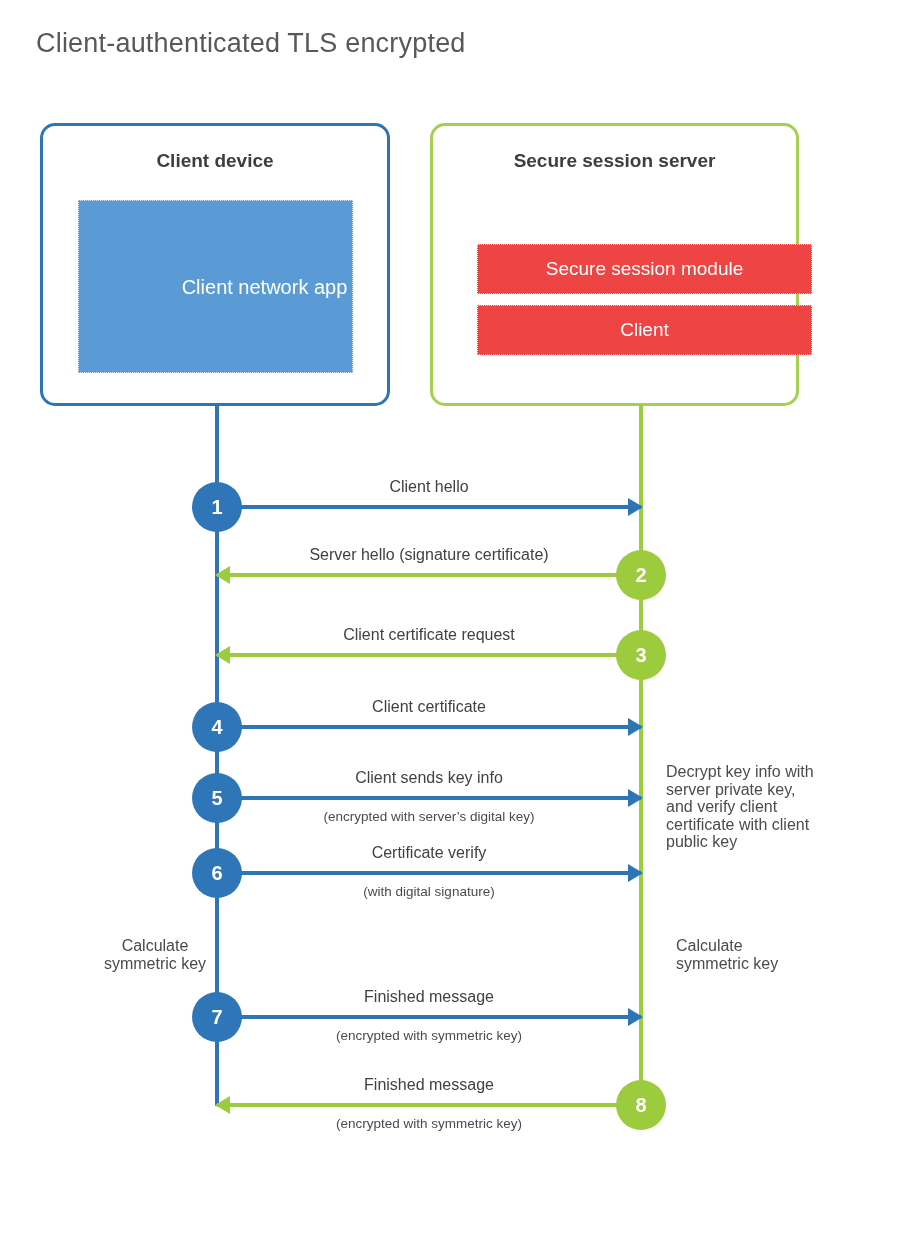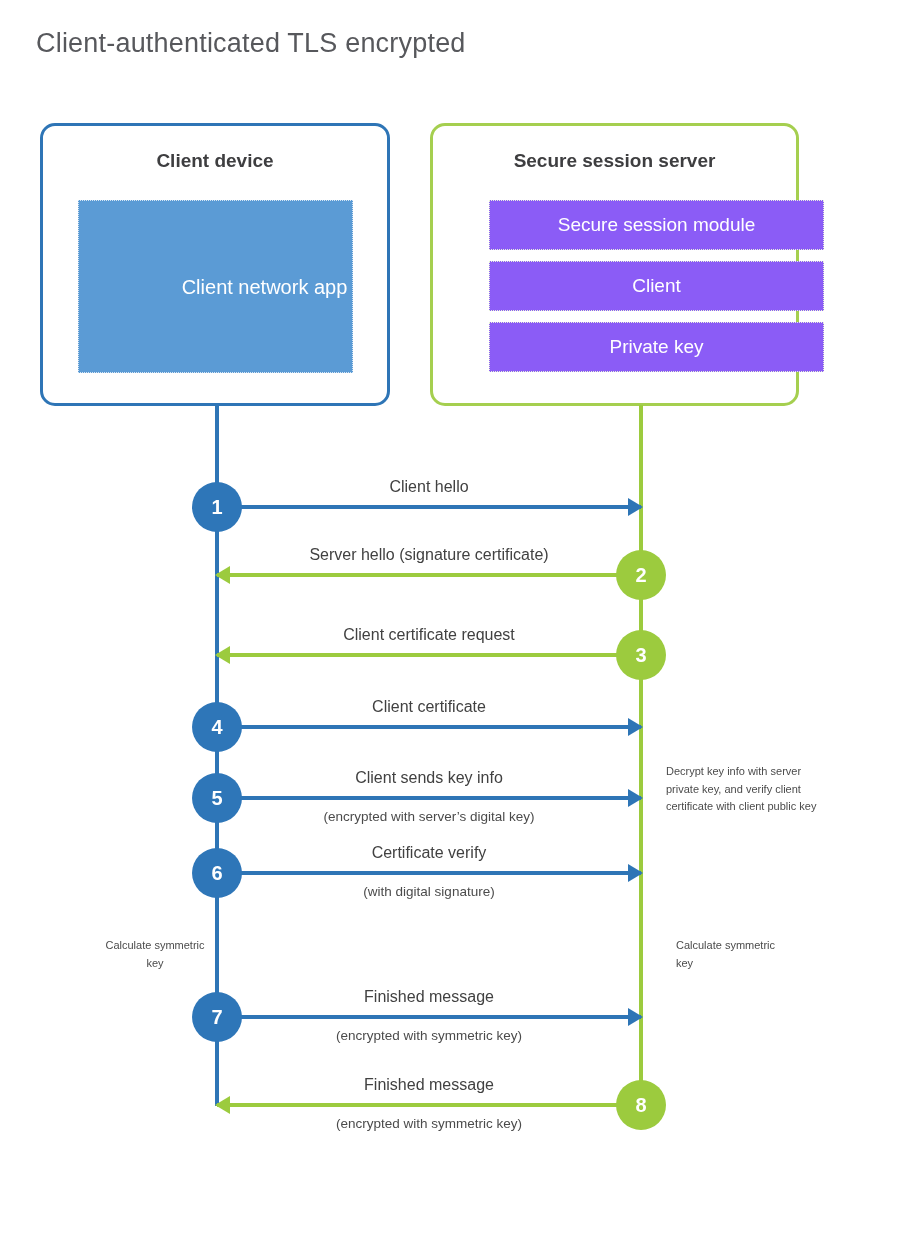--- a/index.html
+++ b/index.html
@@ -22,24 +22,24 @@
   .actor-title { margin-top:24px; text-align:center; font-size:19px; font-weight:700; color:#3e3e40; }
 
   .app-box {
     position:absolute; left:35px; top:74px; width:275px; height:173px;
     background:#5b9bd5; border:1px dotted #d6e6f5; box-sizing:border-box;
     display:flex; align-items:center; justify-content:flex-end;
   }
   .app-label { width:175px; text-align:center; font-size:20px; line-height:28px; color:#ffffff; }
 
   .bar {
-    position:absolute; left:56px; width:335px; height:50px;
-    background:#8b5cf6; border:1px dotted #e8f2da; box-sizing:border-box;
+    position:absolute; left:44px; width:335px; height:50px;
+    background:#ef4444; border:1px dotted #e8f2da; box-sizing:border-box;
     display:flex; align-items:center; justify-content:center;
-    font-size:19px; color:#ffffff;
+    font-size:19px; color:#ffffff;margin-top:44px;
   }
 
   
   .lifeline { position:absolute; width:4px; }
   .lifeline.blue-line  { left:215px; top:405px; height:701px; background:#2e75b6; }
   .lifeline.green-line { left:639px; top:405px; height:701px; background:#9ccb3e; }
 
   
   .msg { position:absolute; left:217px; width:424px; height:0; }
   .msg .line { position:absolute; left:0; right:0; top:-2px; height:4px; }
@@ -59,21 +59,21 @@
   }
   .msg .num {
     position:absolute; top:-25px; width:50px; height:50px; border-radius:50%;
     color:#ffffff; font-weight:700; font-size:20px;
     display:flex; align-items:center; justify-content:center;
   }
   .msg.blue  .num { left:-25px;  background:#2e76b8; }
   .msg.green .num { right:-25px; background:#9ccb3e; }
 
   
-  .note { position:absolute; font-size:11px; line-height:17.5px; color:#4b4b4b; }
+  .note { position:absolute; font-size:16px; line-height:17.5px; color:#4b4b4b; }
   .note.decrypt-note { left:666px; top:763px; width:158px; }
   .note.calc-left  { left:102px; top:937px; width:106px; text-align:center; }
   .note.calc-right { left:676px; top:937px; width:106px; text-align:left; }
 </style>
 </head>
 <body>
 
 <div class="canvas">
 
   <h1 class="title">Client-authenticated TLS encrypted</h1>
@@ -82,21 +82,20 @@
     <div class="actor-title">Client device</div>
     <div class="app-box">
       <div class="app-label">Client network app</div>
     </div>
   </div>
 
   <div class="actor-box server">
     <div class="actor-title">Secure session server</div>
     <div class="bar" style="top:74px">Secure session module</div>
     <div class="bar" style="top:135px">Client</div>
-    <div class="bar" style="top:196px">Private key</div>
   </div>
 
   <div class="lifeline blue-line"></div>
   <div class="lifeline green-line"></div>
 
   <div class="msg blue right" style="top:507px">
     <div class="line"></div>
     <div class="head"></div>
     <div class="label">Client hello</div>
     <div class="sub"></div>

